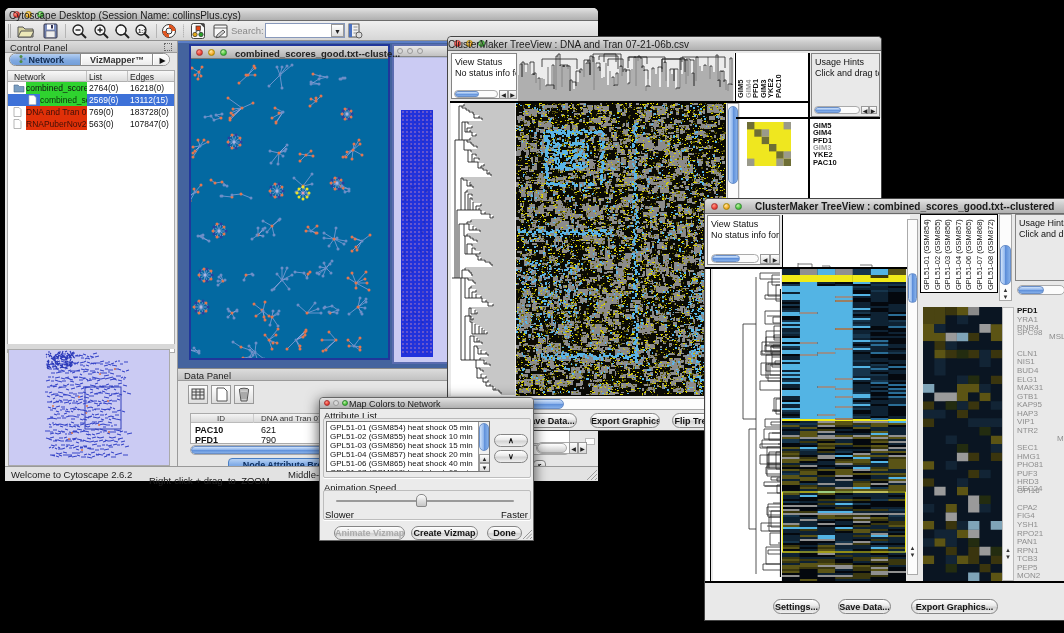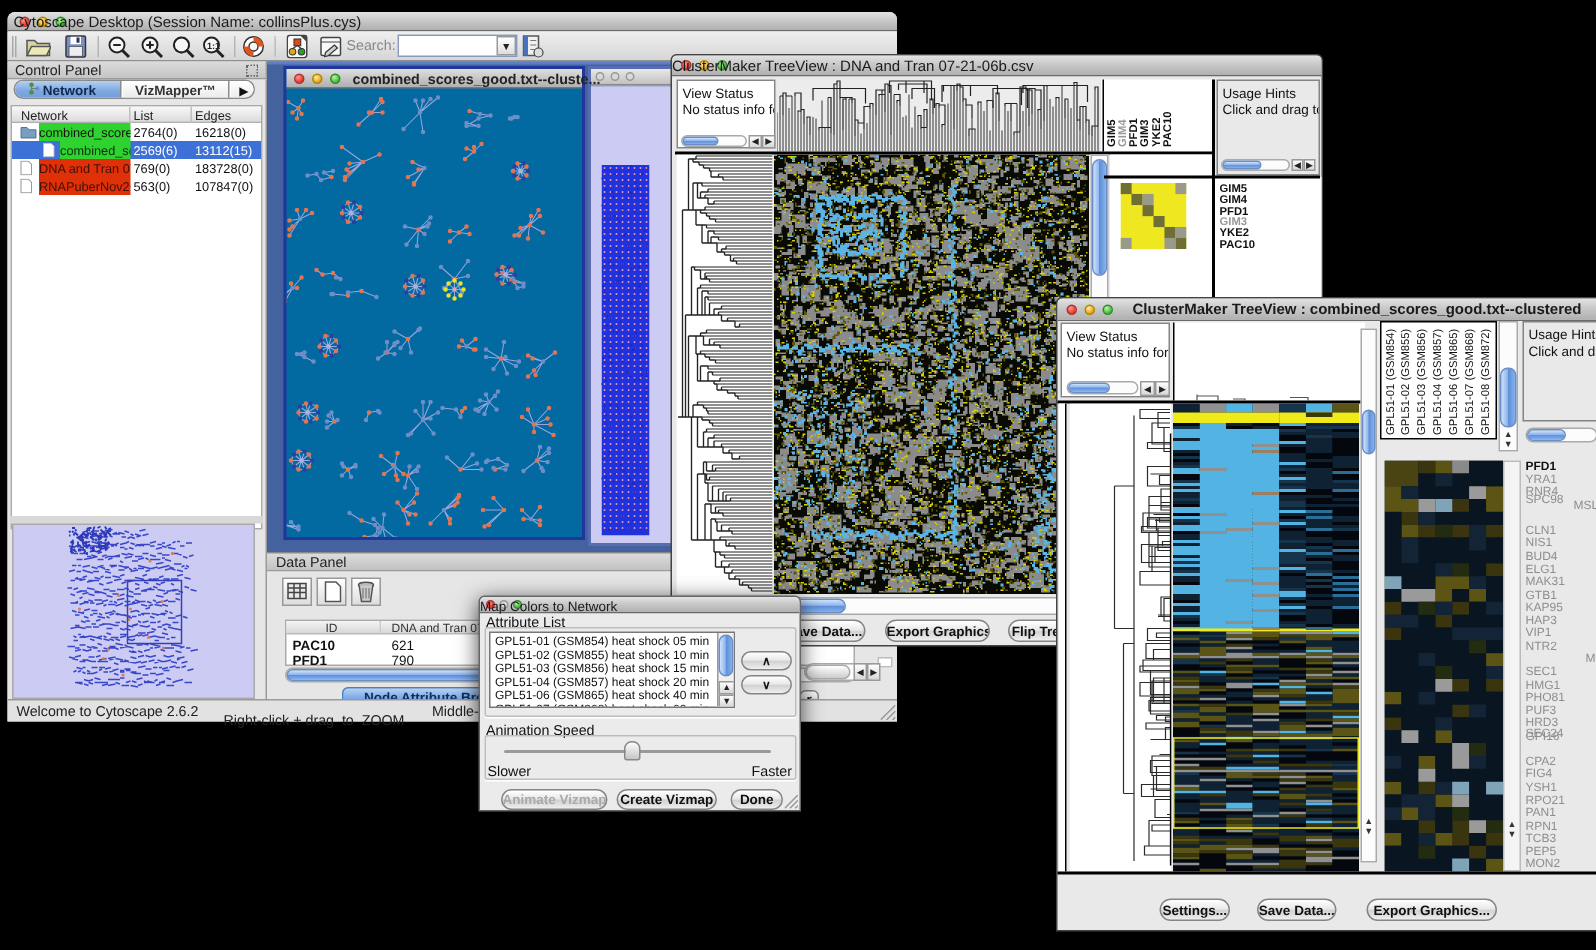--- a/index.html
+++ b/index.html
@@ -430,21 +430,21 @@
     <div class="abs" style="left:312px;top:347.7px;font-size:8px;font-weight:normal;color:#8e8e8e;line-height:8px;">RPN1</div>
     <div class="abs" style="left:312px;top:356.2px;font-size:8px;font-weight:normal;color:#8e8e8e;line-height:8px;">TCB3</div>
     <div class="abs" style="left:312px;top:364.8px;font-size:8px;font-weight:normal;color:#8e8e8e;line-height:8px;">PEP5</div>
     <div class="abs" style="left:312px;top:373.4px;font-size:8px;font-weight:normal;color:#8e8e8e;line-height:8px;">MON2</div>
     <div class="abs" style="left:0;top:382px;width:440px;height:2px;background:#000;"></div>
     <div class="pillbtn" style="left:68px;top:400px;width:47px;height:15px;font-size:9px;line-height:14px;">Settings...</div>
     <div class="pillbtn" style="left:133px;top:400px;width:53px;height:15px;font-size:9px;line-height:14px;">Save Data...</div>
     <div class="pillbtn" style="left:206px;top:400px;width:87px;height:15px;font-size:9px;line-height:14px;">Export Graphics...</div>
   </div>
 <div class="win" style="left:319px;top:397px;width:215px;height:144px;background:#ebebeb;border:1px solid #666;border-radius:4px 4px 0 0;box-shadow:0 3px 14px rgba(0,0,0,0.7);">
-    <div class="tbar" style="height:11px;border-radius:4px 4px 0 0;">
+    <div class="tbar" style="height:11px;border-radius:4px 4px 0 0;padding-left:29px;">
       <div class="tl r" style="left:4px;top:2px;width:6px;height:6px;"></div>
       <div class="tl n" style="left:13px;top:2px;width:6px;height:6px;"></div>
       <div class="tl g" style="left:22px;top:2px;width:6px;height:6px;"></div>
       <div class="ttext" style="top:0.5px;font-size:9px;">Map Colors to Network</div>
     </div>
     <div class="abs" style="left:4px;top:12px;font-size:9.5px;color:#111;">Attribute List</div>
     <div class="ethc" style="left:3px;top:20px;width:208px;height:60px;"></div>
     <div class="box" style="left:6px;top:23px;width:164px;height:51px;overflow:hidden;border-color:#777;">
       <div class="abs" style="left:3px;top:1px;font-size:8px;color:#111;white-space:nowrap;">GPL51-01 (GSM854) heat shock 05 min</div>
       <div class="abs" style="left:3px;top:10px;font-size:8px;color:#111;white-space:nowrap;">GPL51-02 (GSM855) heat shock 10 min</div>

